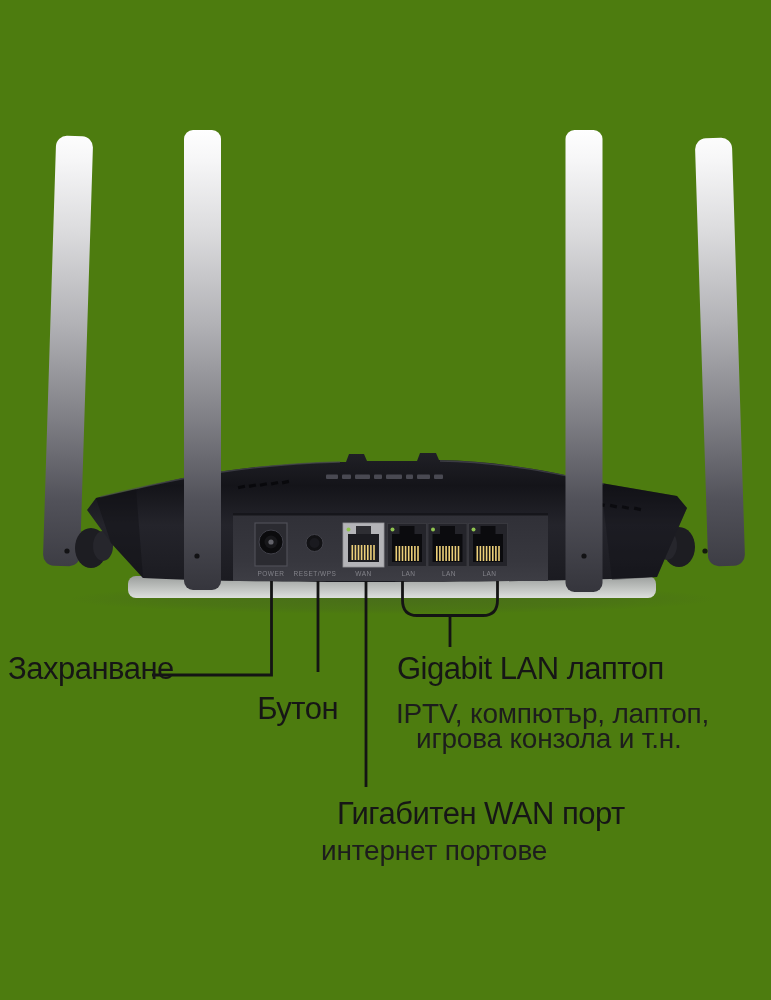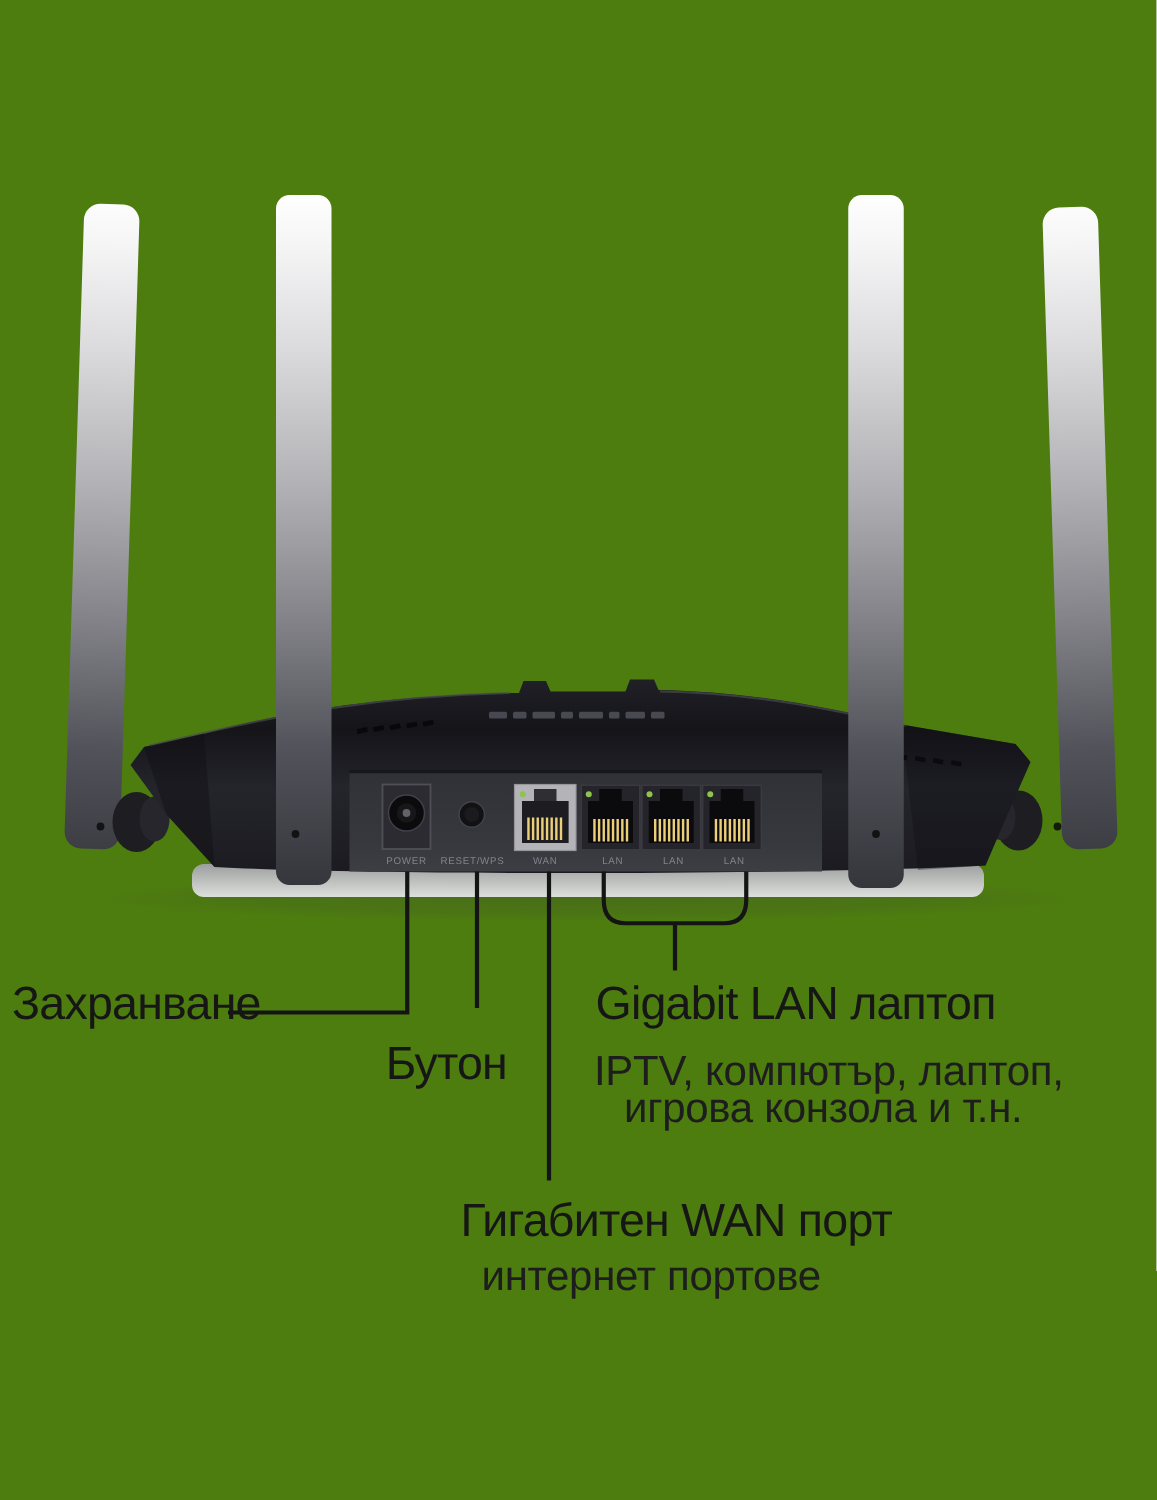--- a/index.html
+++ b/index.html
@@ -197,16 +197,16 @@
   <div class="label h1" style="left:8px;top:652px;">Захранване</div>
 
   <div class="label h1 align-right" style="right:433px;top:692px;">
     <div>Бутон</div>
   </div>
 
   <div class="label h1" style="left:397px;top:652px;">Gigabit LAN лаптоп</div>
   <div class="label h2" style="left:396px;top:701px;">IPTV, компютър, лаптоп,</div>
   <div class="label h2" style="left:416px;top:726px;">игрова конзола и т.н.</div>
 
-  <div class="label h1" style="left:307px;top:797px;">Гигабитен WAN порт</div>
+  <div class="label h1" style="left:337px;top:797px;">Гигабитен WAN порт</div>
   <div class="label h2" style="left:321px;top:838px;">интернет портове</div>
 
 </div>
 
 </body></html>

